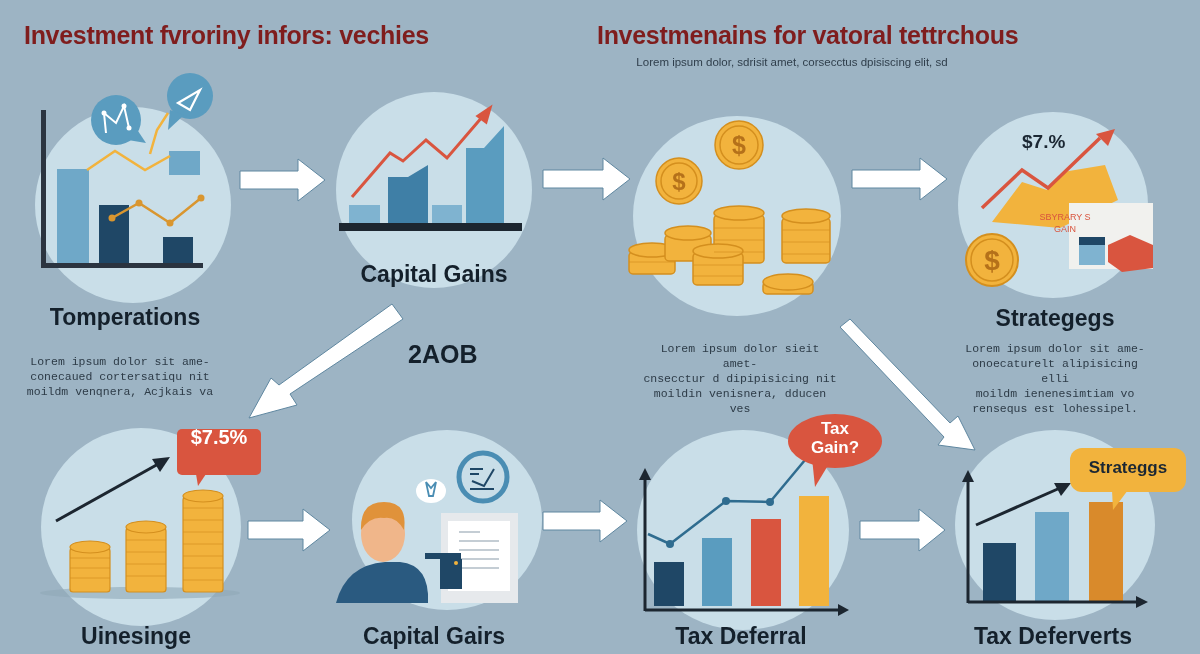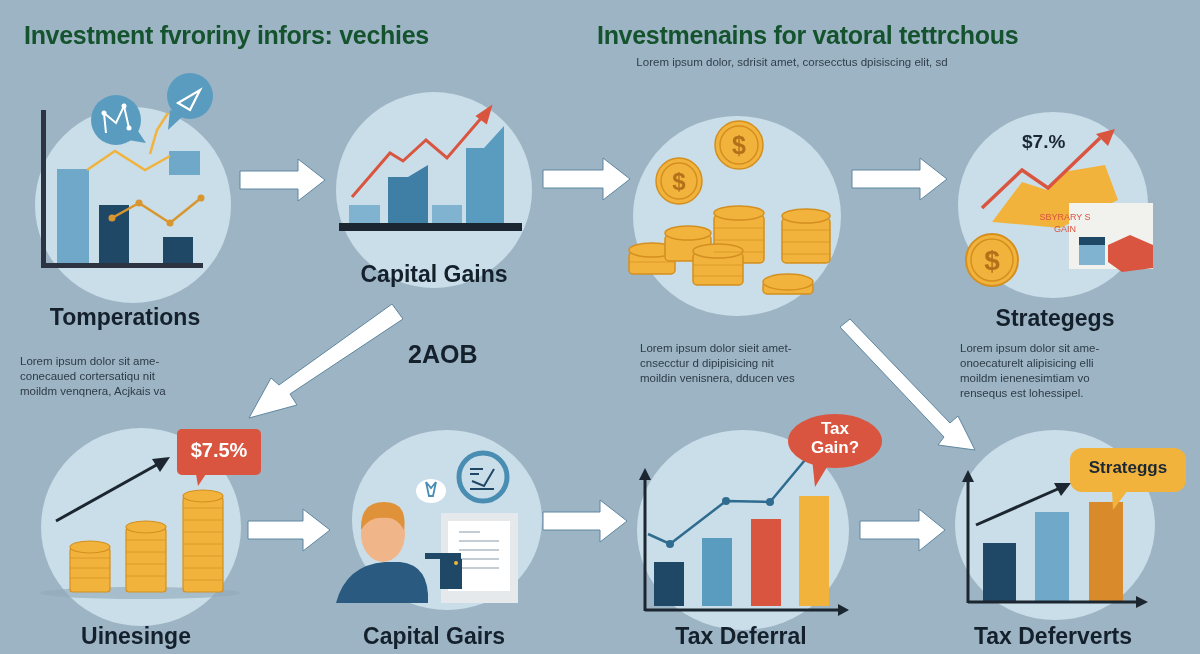--- a/index.html
+++ b/index.html
@@ -5,31 +5,31 @@
   * { box-sizing: border-box; margin: 0; padding: 0; }
   html, body { width: 1200px; height: 654px; overflow: hidden; }
   body {
     background: #9db4c4;
     font-family: "Liberation Sans", "DejaVu Sans", sans-serif;
     color: #1b2733;
     position: relative;
   }
   .abs { position: absolute; }
   .title {
-    font-weight: 700; font-size: 25px; letter-spacing: -0.3px; color: #14532d;
+    font-weight: 700; font-size: 25px; letter-spacing: -0.3px; color: #7f1d1d;
     white-space: nowrap;
   }
   .intro {
     font-size: 11.5px; line-height: 14px; color: #2f3e4b; text-align: center;
   }
   .label {
     font-weight: 700; font-size: 23px; color: #14202b; text-align: center; white-space: nowrap;
   }
   .para {
-    font-size: 11.5px; line-height: 15px; color: #2d3b47; 
+    font-size: 11.5px; line-height: 15px; color: #2d3b47; text-align: center; font-family: Liberation Mono, monospace;
   }
   .circle {
     border-radius: 50%; background: #c9dee8; position: absolute;
   }
   svg { position: absolute; overflow: visible; }
   .bubble-text { font-weight: 700; text-align: center; position: absolute; }
 </style>
 </head>
 <body>
 
@@ -216,21 +216,21 @@
         <line x1="183" y1="520" x2="223" y2="520"></line>
         <line x1="183" y1="532" x2="223" y2="532"></line>
         <line x1="183" y1="544" x2="223" y2="544"></line>
         <line x1="183" y1="556" x2="223" y2="556"></line>
         <line x1="183" y1="568" x2="223" y2="568"></line>
         <line x1="183" y1="580" x2="223" y2="580"></line>
     </g>
     <rect x="177" y="429" width="84" height="46" rx="5" fill="#d9553f"></rect>
     <polygon points="196,474 206,474 198,486" fill="#d9553f"></polygon>
   </svg>
-  <div class="bubble-text" style="left:177px; top:439px; width:84px; font-size:20px; color:#fff;">$7.5%</div>
+  <div class="bubble-text" style="left:177px; top:426px; width:84px; font-size:20px; color:#fff;">$7.5%</div>
   <div class="abs label" style="left:36px; top:623px; width:200px;">Uinesinge</div>
 </div>
 
 <svg style="left:0; top:0;" width="1200" height="654">
   <polygon points="248,521 303,521 303,509 330,530 303,551 303,539 248,539" fill="#fff" stroke="#5f87a0" stroke-width="1"></polygon>
 </svg>
 
 <div>
   <div class="circle" style="left:352px; top:430px; width:190px; height:180px;"></div>
   <svg style="left:0; top:0;" width="1200" height="654">

